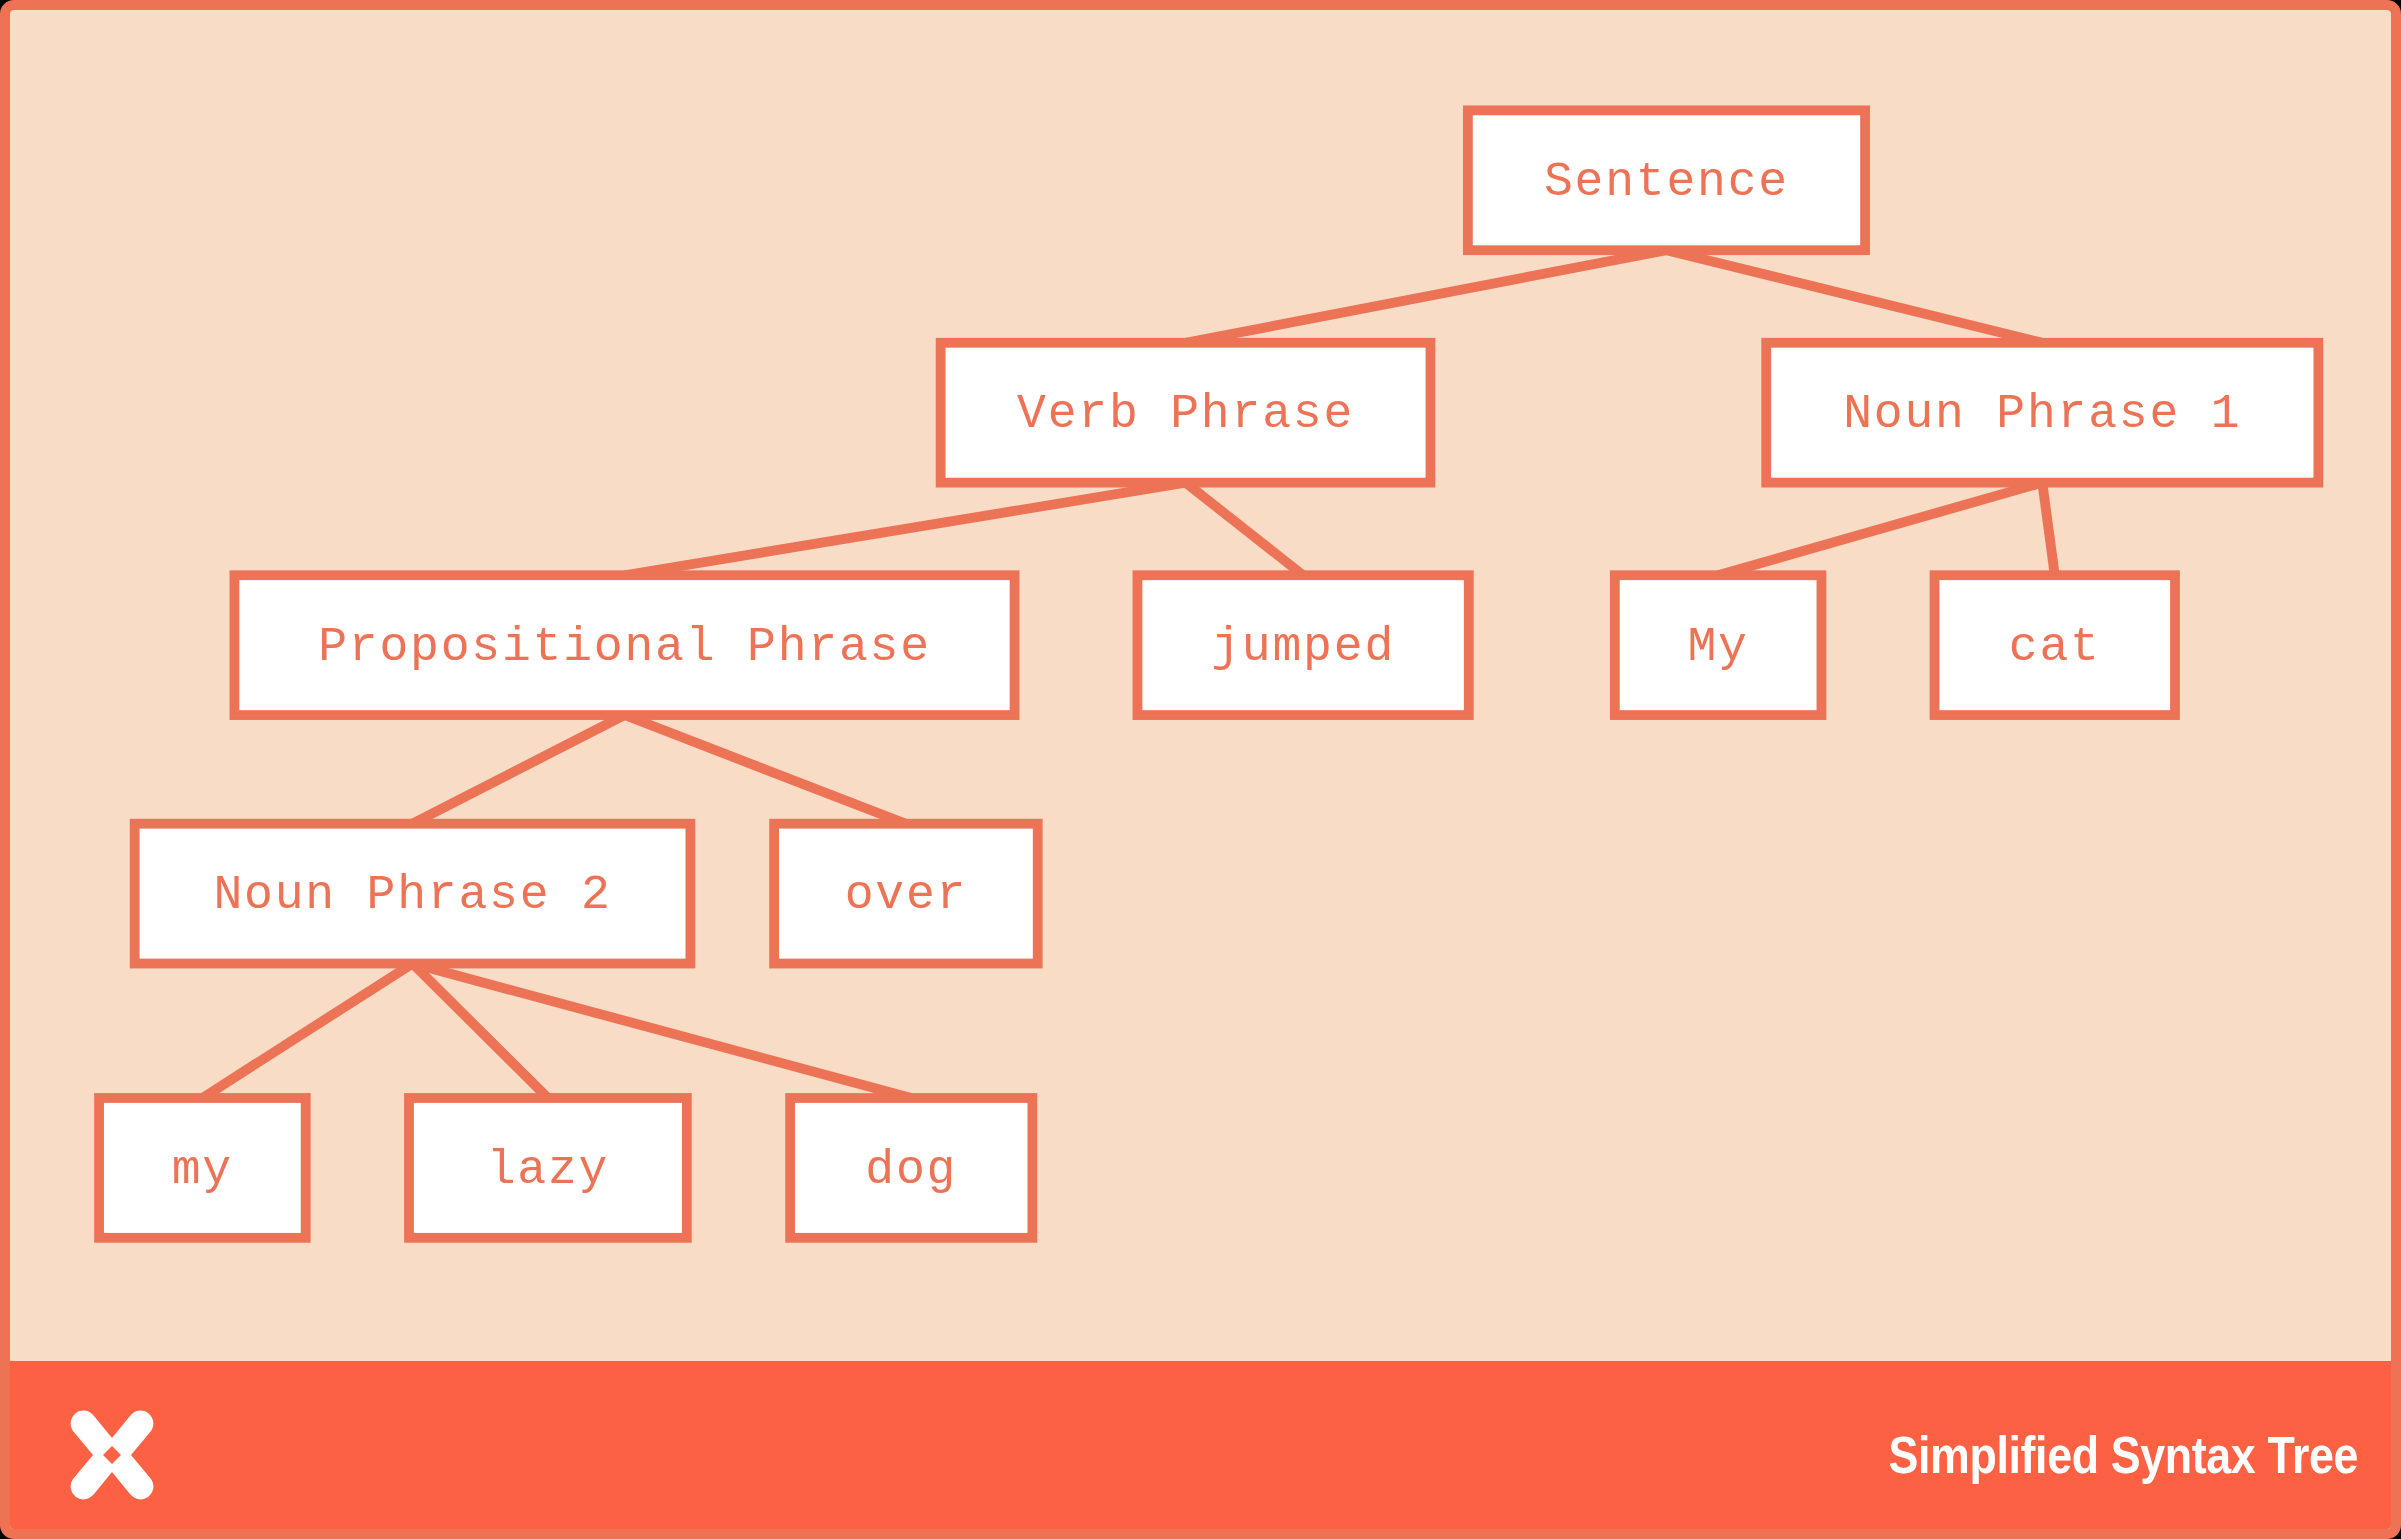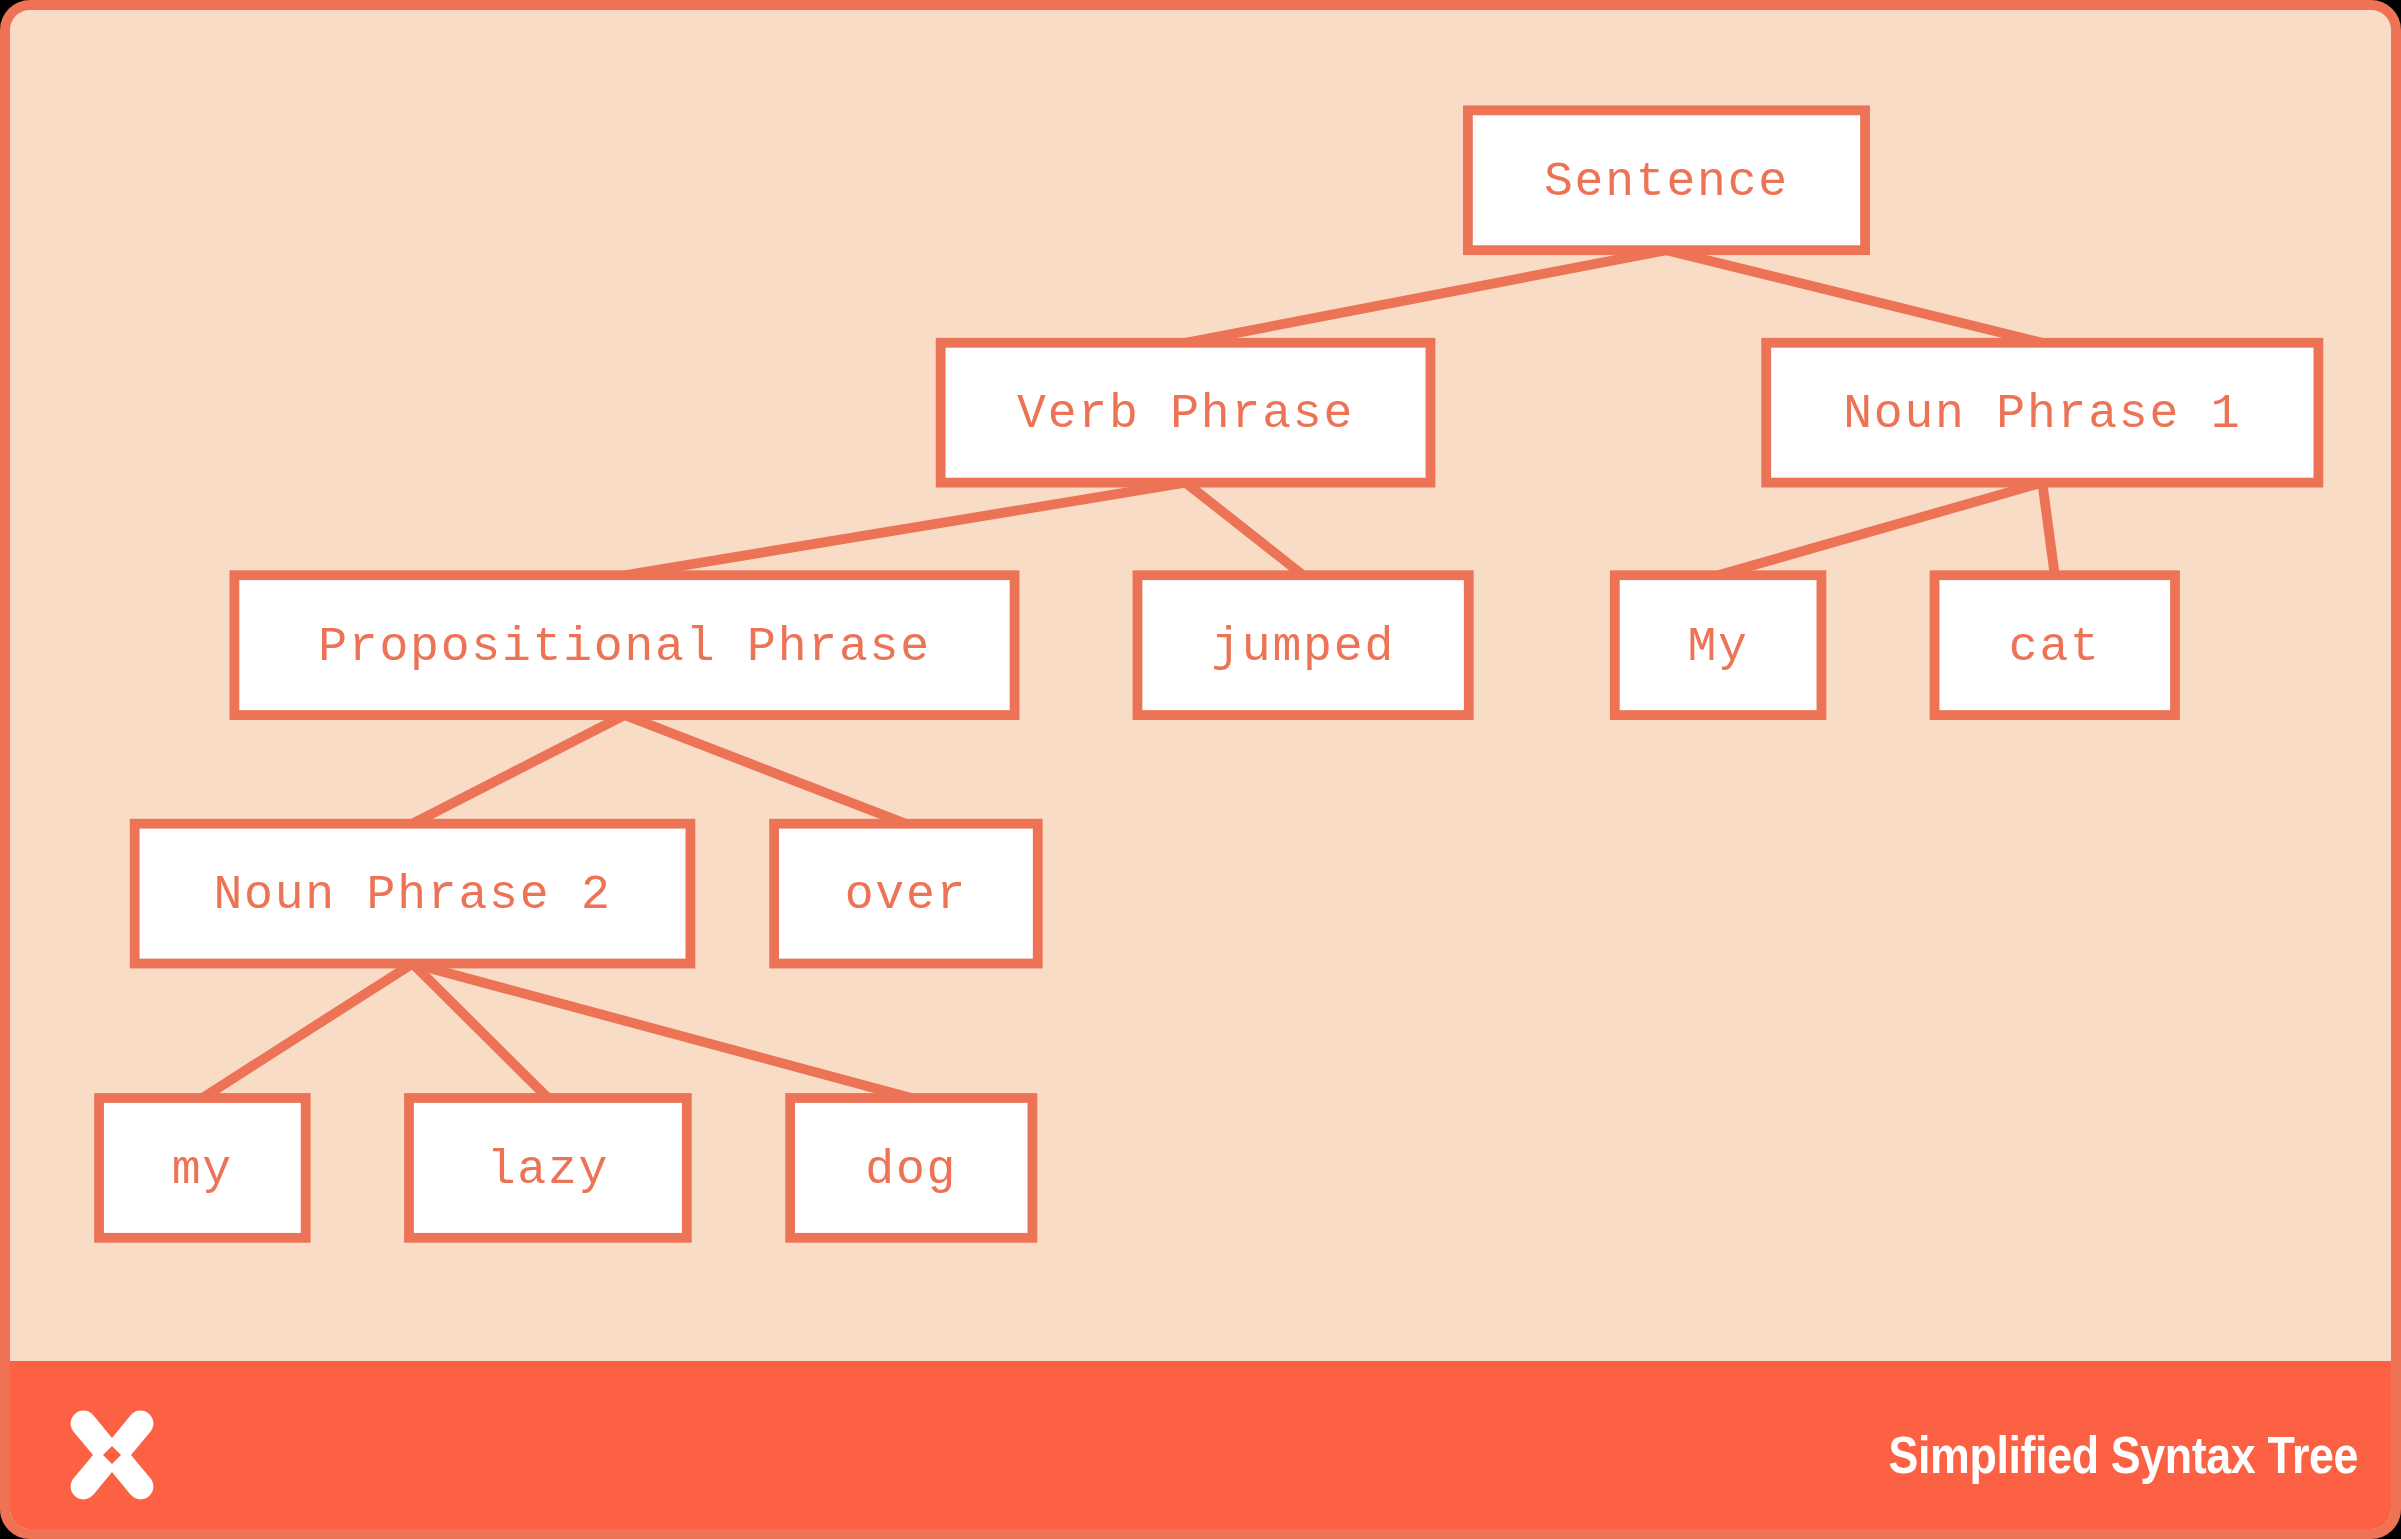--- a/index.html
+++ b/index.html
@@ -12,21 +12,21 @@
     width: 2401px;
     height: 1539px;
     overflow: hidden;
     font-family: "Liberation Mono", "DejaVu Sans Mono", monospace;
   }
   #card {
     position: absolute;
     left: 0; top: 0;
     width: 2401px;
     height: 1539px;
-    border-radius: 30px;
+    border-radius: 14px;
     background: #f9dcc6;
     border: 10.7px solid #ee7354;
     box-sizing: border-box;
     overflow: hidden;
   }
   #tree-svg {
     position: absolute;
     left: 0; top: 0;
     width: 2401px;
     height: 1354px;

